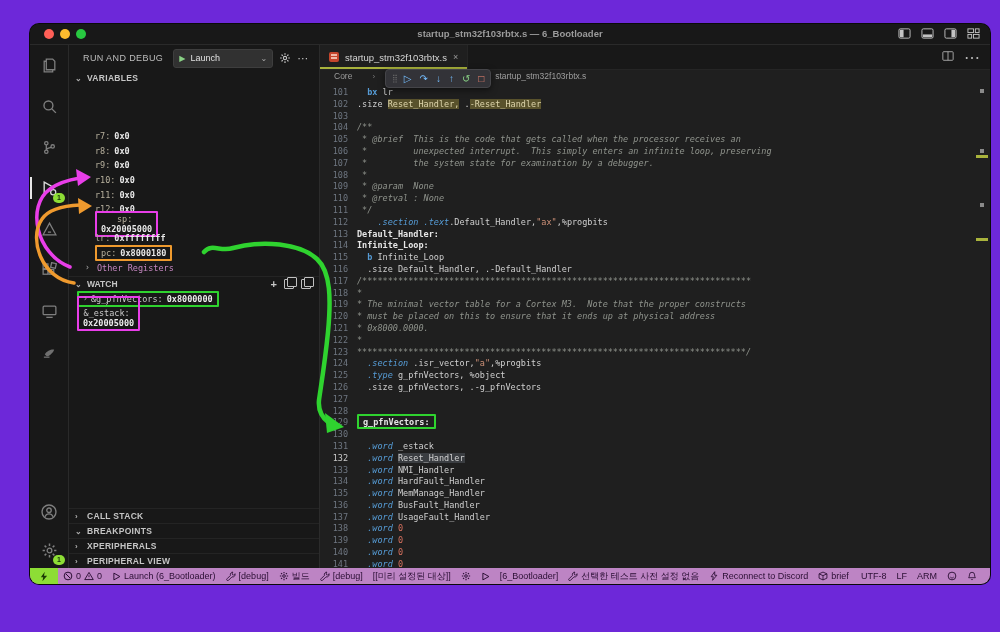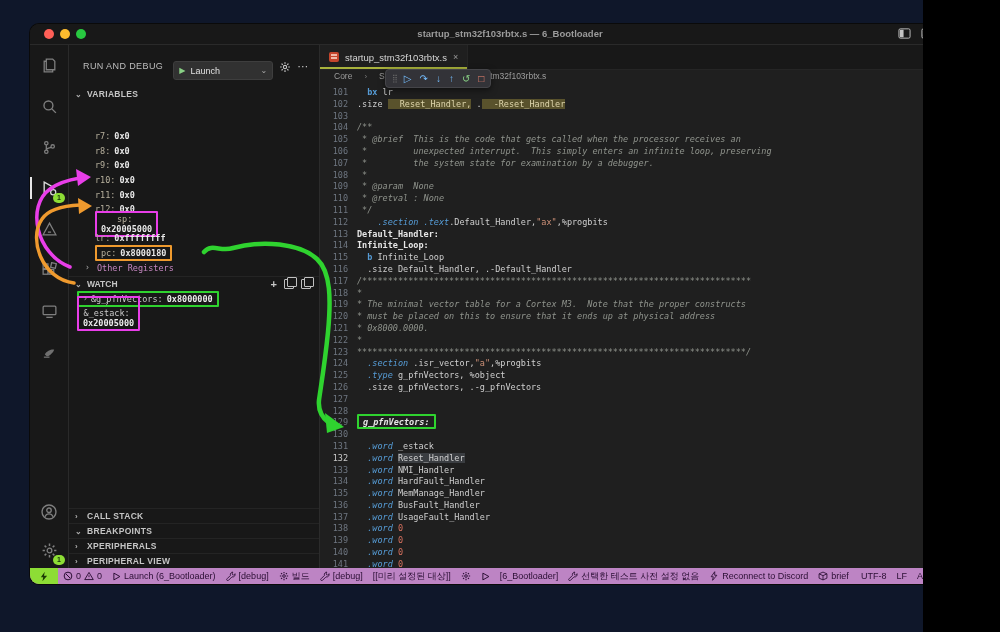--- a/index.html
+++ b/index.html
@@ -1,16 +1,16 @@
 <!DOCTYPE html>
 <html><head>
 <meta charset="utf-8">
 <style>
   html,body{margin:0;padding:0;background:#000;}
-  .stage{position:relative;width:923px;height:632px;background:#0f172a;overflow:hidden;
+  .stage{position:relative;width:1000px;height:632px;background:#6d28d9;overflow:hidden;
          font-family:"Liberation Sans",sans-serif;-webkit-font-smoothing:antialiased;}
   .window{position:absolute;left:30px;top:24px;width:960px;height:560px;background:#1f1f1f;
           border-radius:9px;overflow:hidden;box-shadow:0 0 0 1px #0a0a0a;}
   
   .titlebar{position:absolute;left:0;top:0;right:0;height:20px;background:#181818;border-bottom:1px solid #2a2a2a;}
   .tl{position:absolute;top:5px;width:10px;height:10px;border-radius:50%;}
   .tl.r{left:14px;background:#ff5f57}.tl.y{left:30px;background:#febc2e}.tl.g{left:46px;background:#28c840}
   .win-title{position:absolute;left:0;right:0;top:0;height:20px;line-height:20px;text-align:center;
              color:#9b9b9b;font-size:9.5px;font-weight:600;}
   .tb-icons{position:absolute;right:10px;top:3px;display:flex;gap:10px;color:#c3c3c3;}
@@ -21,21 +21,21 @@
   .activitybar{width:38px;background:#181818;border-right:1px solid #2a2a2a;position:relative;
                display:flex;flex-direction:column;align-items:center;padding-top:8px;gap:17px;}
   .ab-item{position:relative;width:24px;height:24px;display:flex;align-items:center;justify-content:center;color:#7f7f7f;}
   .ab-item.active{color:#d7d7d7;}
   .ab-item.active:before{content:"";position:absolute;left:-7px;top:1px;width:2px;height:22px;background:#e7e7e7;}
   .badge{position:absolute;right:-4px;bottom:-3px;min-width:10px;height:10px;border-radius:6px;background:#8ddd35;
          color:#15300a;font-size:7px;font-weight:700;line-height:10px;text-align:center;padding:0 1px;}
   .ab-bottom{position:absolute;bottom:6px;left:0;width:38px;display:flex;flex-direction:column;align-items:center;gap:14px;}
   
   .sidebar{width:250px;background:#181818;border-right:1px solid #2b2b2b;position:relative;font-size:9px;color:#cccccc;}
-  .side-header{height:26px;display:flex;padding:0 8px 0 14px;gap:6px;margin-top:16px;}
+  .side-header{height:26px;display:flex;align-items:center;padding:0 8px 0 14px;gap:6px;}
   .side-title{font-size:9px;letter-spacing:.4px;color:#bdbdbd;white-space:nowrap;}
   .launch-ctl{margin-left:4px;height:17px;background:#313131;border:1px solid #3e3e3e;border-radius:3px;
               display:flex;align-items:center;gap:5px;padding:0 5px;width:88px;}
   .launch-ctl .play{color:#89d185;font-size:8px;}
   .launch-ctl .lbl{color:#e0e0e0;font-size:9px;flex:1;}
   .launch-ctl .chev{color:#aaaaaa;font-size:8px;}
   .hdr-ico{color:#c5c5c5;font-size:11px;line-height:10px;}
   .sec-row{height:14px;display:flex;align-items:center;gap:4px;padding-left:6px;
            font-weight:700;font-size:8.5px;color:#c5c5c5;letter-spacing:.3px;border-top:1px solid #242424;}
   .chev-s{font-size:8px;color:#b0b0b0;width:8px;display:inline-block;transform:translateY(-.5px);}
@@ -65,38 +65,38 @@
   .editor{flex:1;position:relative;background:#1f1f1f;overflow:hidden;}
   .tabbar{position:absolute;left:0;top:0;right:0;height:24px;background:#181818;border-bottom:1px solid #252525;display:flex;}
   .tab{height:24px;background:#1f1f1f;display:flex;align-items:center;gap:6px;padding:0 9px;
        border-right:1px solid #252525;position:relative;}
   .tab:after{content:"";position:absolute;left:0;right:0;bottom:0;height:2px;background:#a9b33c;}
   .tab .tlabel{color:#d6d6d6;font-size:9.5px;}
   .tab .close{color:#9a9a9a;font-size:9px;}
   .fico{width:10px;height:10px;border-radius:2px;background:#c4452c;position:relative;}
   .fico:after{content:"";position:absolute;left:2px;top:2px;width:6px;height:2px;background:#f0b9a8;box-shadow:0 3px 0 #f0b9a8;}
   .tab-actions{margin-left:auto;display:flex;align-items:center;gap:10px;padding-right:10px;color:#b6b6b6;}
-  .breadcrumb{position:absolute;left:0;top:24px;right:0;height:14px;display:flex;align-items:center;gap:12px;
+  .breadcrumb{position:absolute;left:0;top:24px;right:0;height:14px;display:flex;align-items:center;gap:20px;
               padding-left:14px;font-size:8.5px;color:#9d9d9d;}
   .bc-sep{color:#7a7a7a;font-size:8px;}
   .code{position:absolute;left:0;top:38px;right:14px;bottom:0;font-family:"DejaVu Sans Mono",monospace;
         font-size:8.5px;line-height:11.8px;padding-top:4px;white-space:pre;overflow:hidden;}
   .cl{display:flex;height:11.8px;}
   .gut{width:28px;text-align:right;color:#6e7681;flex:none;padding-right:9px;}
   .gut.cur{color:#cacaca;}
   .ltxt{color:#cfcfcf;}
   .seg-k{color:#569cd6;font-weight:bold;}
   .seg-d{color:#569cd6;font-style:italic;}
   .seg-s{color:#ce9178;}
   .seg-n{color:#d4705e;}
   .seg-c{color:#8f938c;font-style:italic;}
   .seg-l{color:#e6e6e6;font-weight:600;}
-  .seg-h{background:#59522c;color:#ddd4ab;padding-left:12px;}
+  .seg-h{background:#59522c;color:#ddd4ab;}
   .seg-h2{background:#3a3d41;}
-  .linebox{border:2.5px solid #2fd32f;border-radius:1px;padding:1px 4px;margin-top:-3px;display:inline-block;font-style:italic;}
+  .linebox{border:2.5px solid #2fd32f;border-radius:1px;padding:1px 4px;margin-top:-3px;display:inline-block;}
   .ruler{position:absolute;right:0;top:38px;bottom:0;width:14px;}
   .rmark{position:absolute;background:#8a8a8a;width:4px;height:4px;right:6px;}
   .rmark.olive{background:#a9b33c;width:12px;height:3px;right:2px;}
   
   .dbg-toolbar{position:absolute;left:65px;top:24px;height:17px;background:#333338;border:1px solid #454549;
                border-radius:4px;display:flex;align-items:center;gap:7px;padding:0 6px;z-index:5;
                box-shadow:0 2px 6px rgba(0,0,0,.5);}
   .dbg-toolbar .grip{color:#6d6d6d;font-size:8px;letter-spacing:-1px;}
   .dbg-ico{font-size:10px;line-height:10px;}
   .blue{color:#75beff}.green{color:#89d185}.red{color:#f48771}

